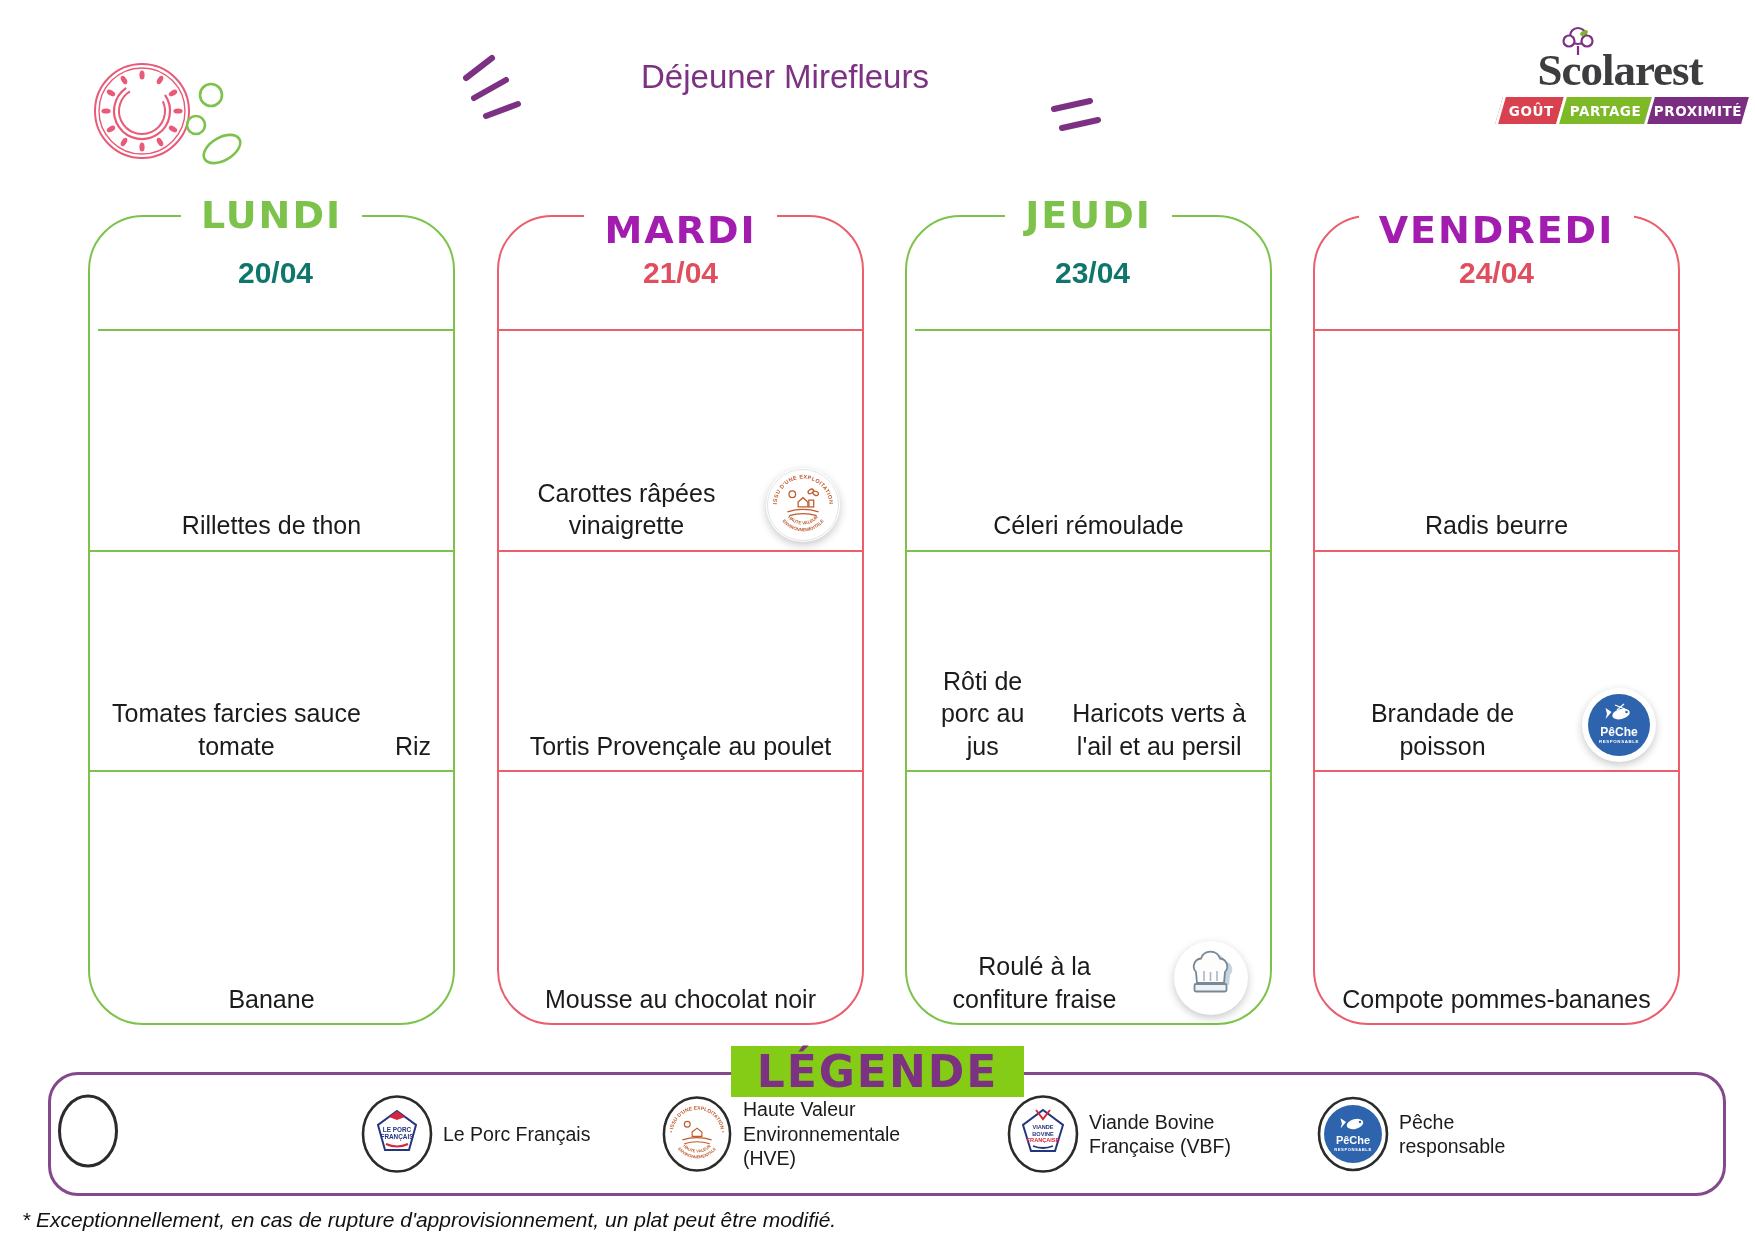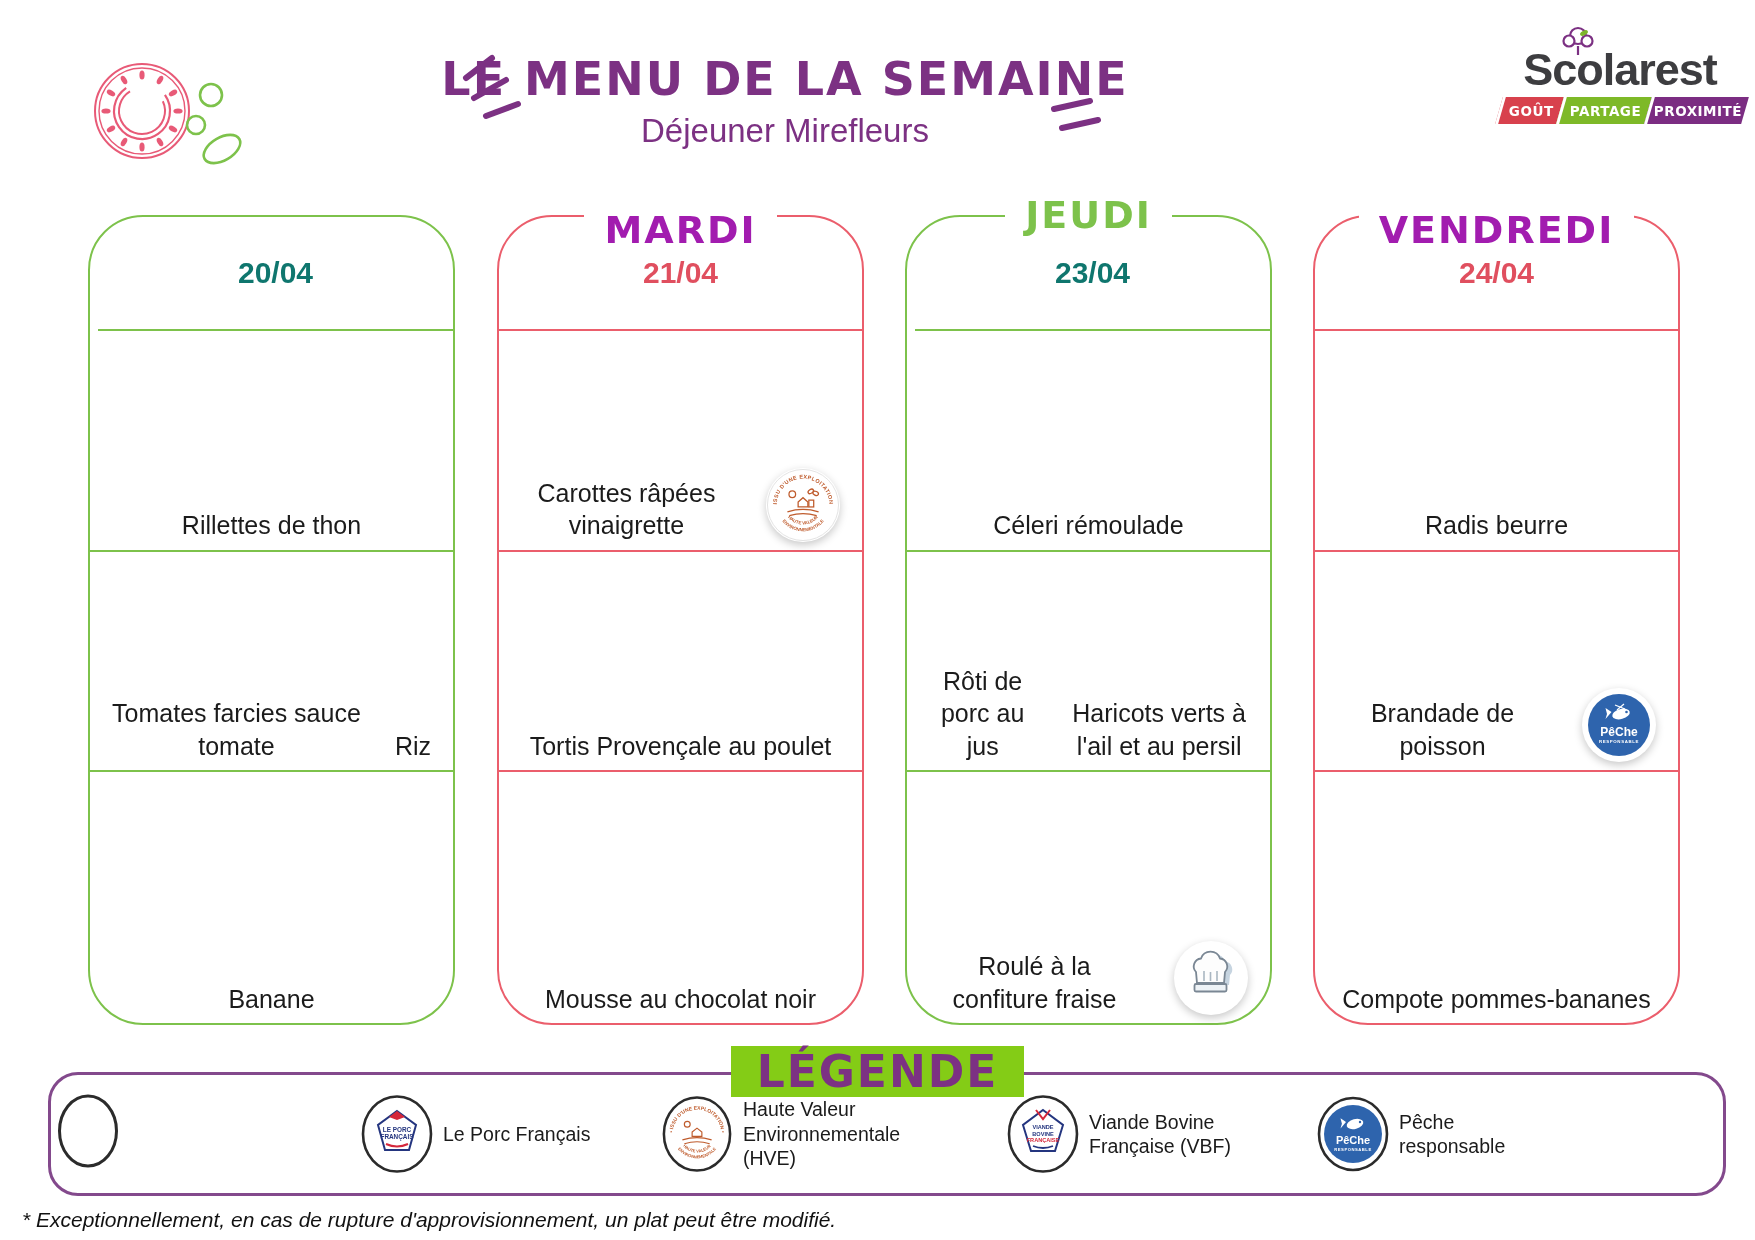--- a/index.html
+++ b/index.html
@@ -9,21 +9,21 @@
   
   .title-wrap{position:absolute;left:0;top:52px;width:1570px;text-align:center;}
   .page-title{font-family:"DejaVu Sans",sans-serif;font-size:46px;font-weight:bold;
               color:#7C3183;letter-spacing:2px;}
   .page-subtitle{margin-top:6px;font-size:33px;font-weight:500;color:#7C3183;}
   .deco{position:absolute;}
   .deco line{stroke:#7C3183;stroke-width:6;stroke-linecap:round;}
 
   .brand{position:absolute;left:1495px;top:26px;width:250px;}
   .brand-tree{position:absolute;left:62px;top:-2px;}
-  .brand-name{position:relative;margin-top:18px;font-family:Liberation Sans, sans-serif;
+  .brand-name{position:relative;margin-top:18px;font-family:Liberation Serif, serif;
               font-size:45px;font-weight:bold;color:#3d3d40;letter-spacing:-1px;text-align:center;}
   .brand-banner{display:flex;margin-top:1px;height:27px;margin-left:4px;}
   .banner-seg{transform:skewX(-16deg);display:flex;align-items:center;justify-content:center;
               border-left:3px solid #fff;}
   .banner-seg span{transform:skewX(16deg);color:#fff;font-size:13.5px;font-weight:bold;
                    letter-spacing:.5px;font-family:"DejaVu Sans",sans-serif;}
   .seg-gout{background:#D8414D;width:62px;}
   .seg-partage{background:#7EB928;width:90px;}
   .seg-prox{background:#7B2D82;width:100px;}
 
@@ -95,21 +95,20 @@
       <ellipse cx="93" cy="41" rx="2.6" ry="4.6" transform="rotate(60 93 41)"></ellipse>
     </g>
     <g fill="none" stroke="#7DC24B" stroke-width="2.6">
       <circle cx="131" cy="43" r="11"></circle>
       <circle cx="116" cy="73" r="9"></circle>
       <ellipse cx="142" cy="97" rx="20" ry="11.5" transform="rotate(-30 142 97)"></ellipse>
     </g>
   </svg>
 
   <div class="title-wrap">
-    <div class="page-title">LE MENU DE LA SEMAINE</div>
     <div class="page-subtitle">Déjeuner Mirefleurs</div>
   </div>
   <svg class="deco" style="left:458px;top:46px;" width="80" height="80" viewBox="0 0 80 80">
     <line x1="8" y1="32" x2="34" y2="12"></line>
     <line x1="16" y1="52" x2="48" y2="34"></line>
     <line x1="28" y1="70" x2="60" y2="58"></line>
   </svg>
   <svg class="deco" style="left:1048px;top:94px;" width="64" height="46" viewBox="0 0 64 46">
     <line x1="6" y1="15" x2="42" y2="7"></line>
     <line x1="14" y1="34" x2="50" y2="26"></line>
@@ -133,20 +132,22 @@
       <div class="banner-seg seg-partage">
           <span>PARTAGE</span>
         </div>
       <div class="banner-seg seg-prox">
           <span>PROXIMITÉ</span>
         </div>
     </div>
   </div>
 
   <div class="day-col green" style="left:88px;">
+    <div class="day-label">
+      <span>LUNDI</span></div>
     <div class="day-box">
       <div class="date-row">20/04</div>
       <div class="sect">
         <div class="dish">Rillettes de thon</div>
       </div>
       <div class="sect">
         <div class="dish">Tomates farcies sauce tomate</div>
         <div class="dish">Riz</div>
       </div>
       <div class="sect last">

